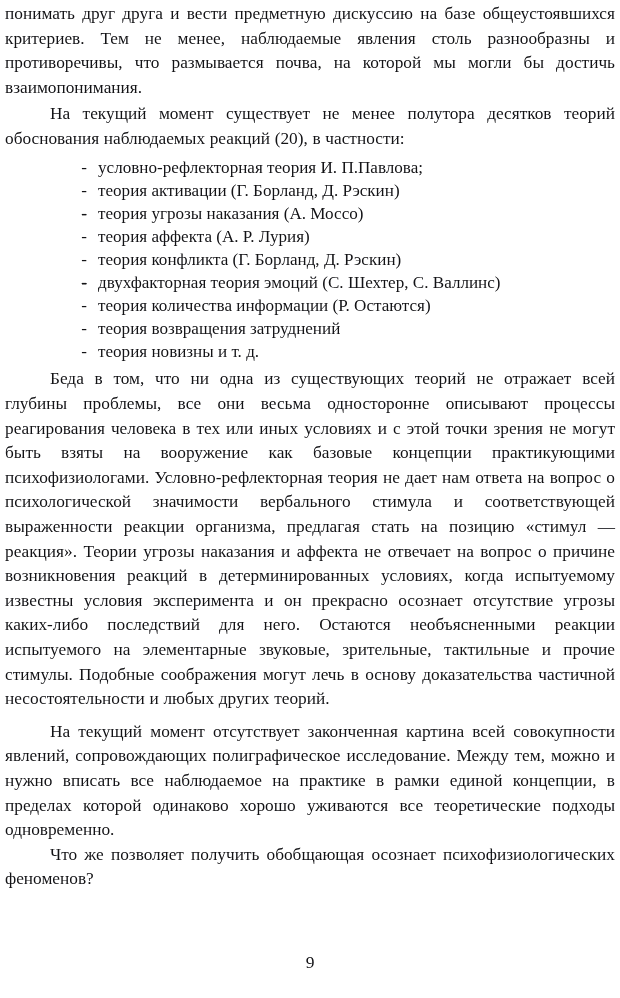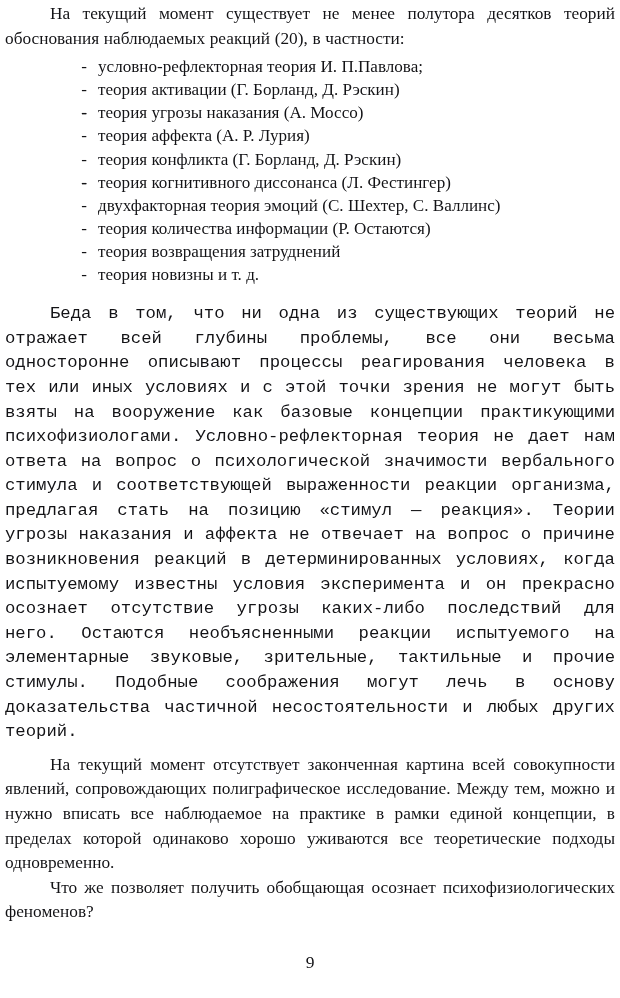--- a/index.html
+++ b/index.html
@@ -61,21 +61,21 @@
   }
   .theory-list li .dash {
     position: absolute;
     left: 73px;
     top: 0;
     width: 12px;
     text-align: center;
   }
 
   
-  #para-beda { margin-top: 16px; font-family: Liberation Mono, monospace; }
+  #para-beda { margin-top: 4px; }
   #para-current-moment { margin-top: 8px; }
   #para-question { margin-top: 0px; }
 
   
   .folio {
     position: absolute;
     left: 0;
     right: 0;
     top: 952px;
     text-align: center;
@@ -85,20 +85,21 @@
 
   
   .page { filter: contrast(1.04); }
 </style>
 </head>
 <body>
 
 <div class="page">
   <div class="content">
 
+    <p class="para last-flush" id="para-opening">понимать друг друга и вести предметную дискуссию на базе общеустоявшихся критериев. Тем не менее, наблюдаемые явления столь разнообразны и противоречивы, что размывается почва, на которой мы могли бы достичь взаимопонимания.</p>
 
     <p class="para indent last-flush" id="para-theories-intro">На текущий момент существует не менее полутора десятков теорий обоснования наблюдаемых реакций (20), в частности:</p>
 
     <ul class="theory-list">
       <li>
         <span class="dash">-</span>
         <span>условно-рефлекторная теория И. П.Павлова;</span>
       </li>
       <li>
         <span class="dash">-</span>
@@ -117,21 +118,20 @@
       </li>
       <li>
         <span class="dash">-</span>
         <span>теория конфликта (Г. Борланд, Д. Рэскин)</span>
       </li>
       <li>
         <span class="dash">-</span>
       </li>
       <li>
         <span class="dash">-</span>
-        <span>теория когнитивного диссонанса (Л. Фестингер)</span>
       </li>
       <li>
         <span class="dash">-</span>
         <span>двухфакторная теория эмоций (С. Шехтер, С. Валлинс)</span>
       </li>
       <li>
         <span class="dash">-</span>
         <span>теория количества информации (Р. Остаются)</span>
       </li>
       <li>

